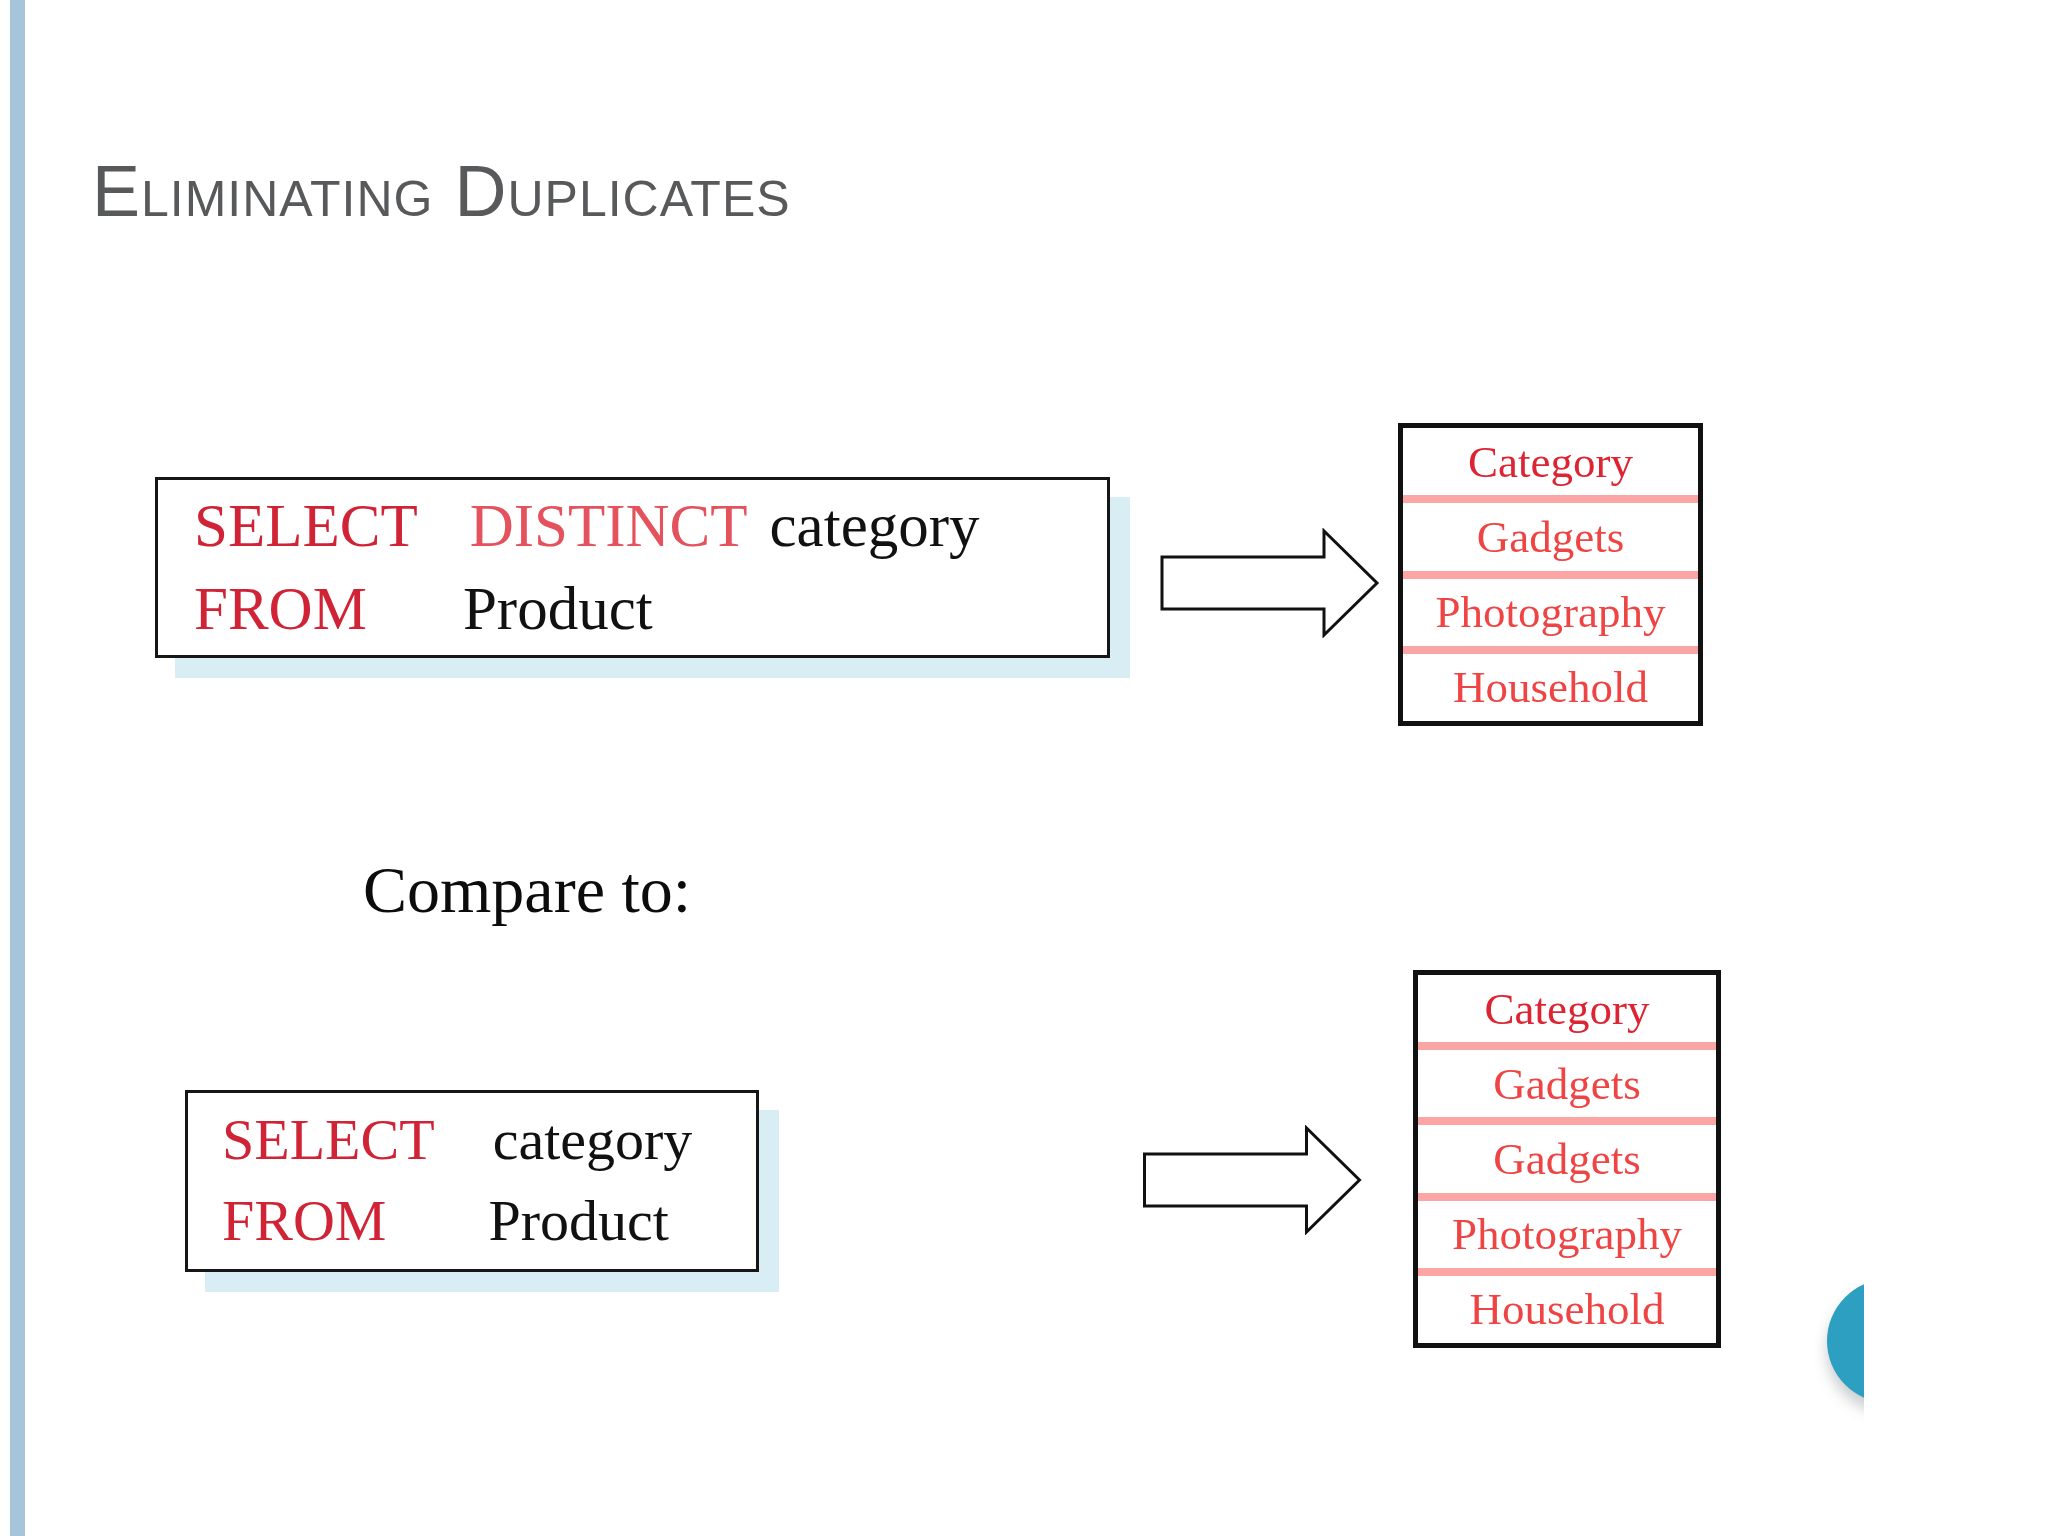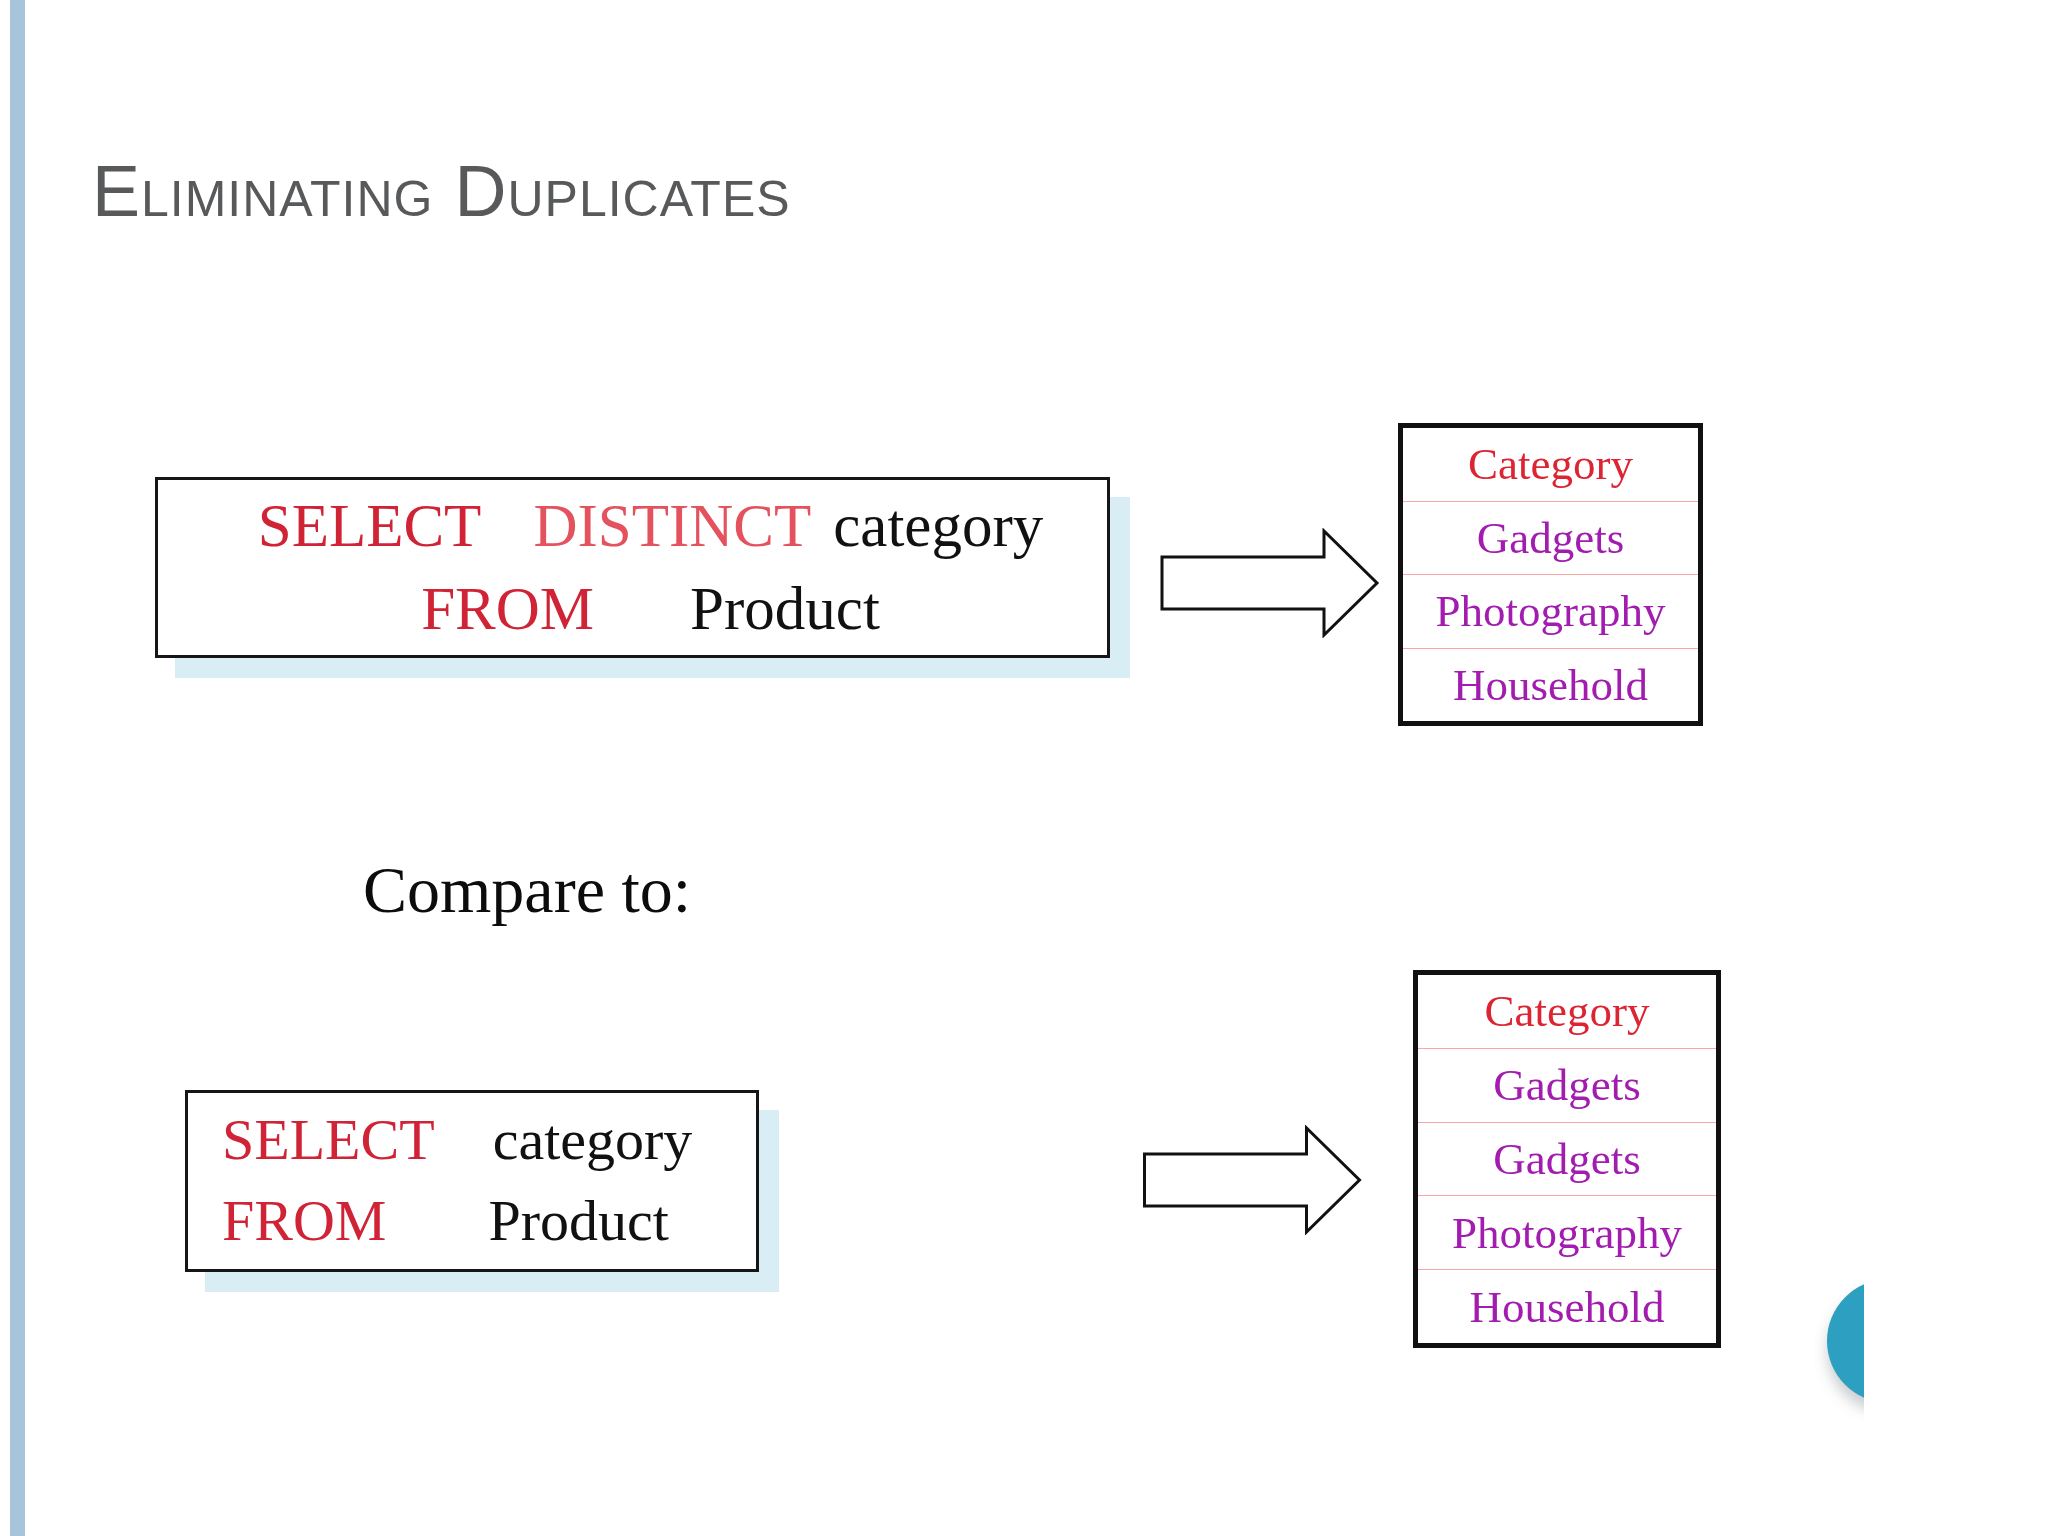--- a/index.html
+++ b/index.html
@@ -21,36 +21,36 @@
   .title {
     position:absolute; left:92px; top:150px;
     font-family:"Liberation Sans", sans-serif; font-weight:300;
     font-variant:small-caps; font-size:72px; letter-spacing:1px; color:#58595b;
   }
 
   
   .qbox { position:absolute; background:#ffffff; border:3px solid #161616;
           box-shadow:20px 20px 0 #d9edf4; box-sizing:border-box; white-space:nowrap; }
   .qbox1 { left:155px; top:477px; width:955px; height:181px; padding:4px 0 0 36px;
-           font-size:61px; line-height:83px;text-align:center; }
+           font-size:61px; line-height:83px; }
   .qbox2 { left:185px; top:1090px; width:574px; height:182px; padding:6px 0 0 34px;
            font-size:58px; line-height:81px; }
   .kw  { color:#d02335; }
   .kw2 { color:#e4525d; }
   .q1-gap-a { margin-right:52px; }  .q1-gap-b { margin-right:22px; }  .q1-gap-c { margin-right:96px; }
   .q2-gap-a { margin-right:58px; }  .q2-gap-b { margin-right:102px; }
 
   
   .compare { position:absolute; left:363px; top:852px; font-size:66px; color:#0c0c0c; }
 
   
   .rtable { position:absolute; border:5px solid #111111; background:#ffffff; box-sizing:border-box;
             display:flex; flex-direction:column; text-align:center; font-size:45px; }
   .rtable .cell { flex:1; display:flex; align-items:center; justify-content:center;
-                  border-top:1px solid #fca5a5; color:#a21caf; }
+                  border-top:8px solid #fca5a5; color:#ef4444; }
   .rtable .cell:first-child { border-top:none; }
   .rtable .cell.header { color:#dc2433; }
   .t1 { left:1398px; top:423px; width:305px; height:303px; }
   .t2 { left:1413px; top:970px; width:308px; height:378px; }
 
   .arrow { position:absolute; }
 </style>
 </head>
 <body>
 

